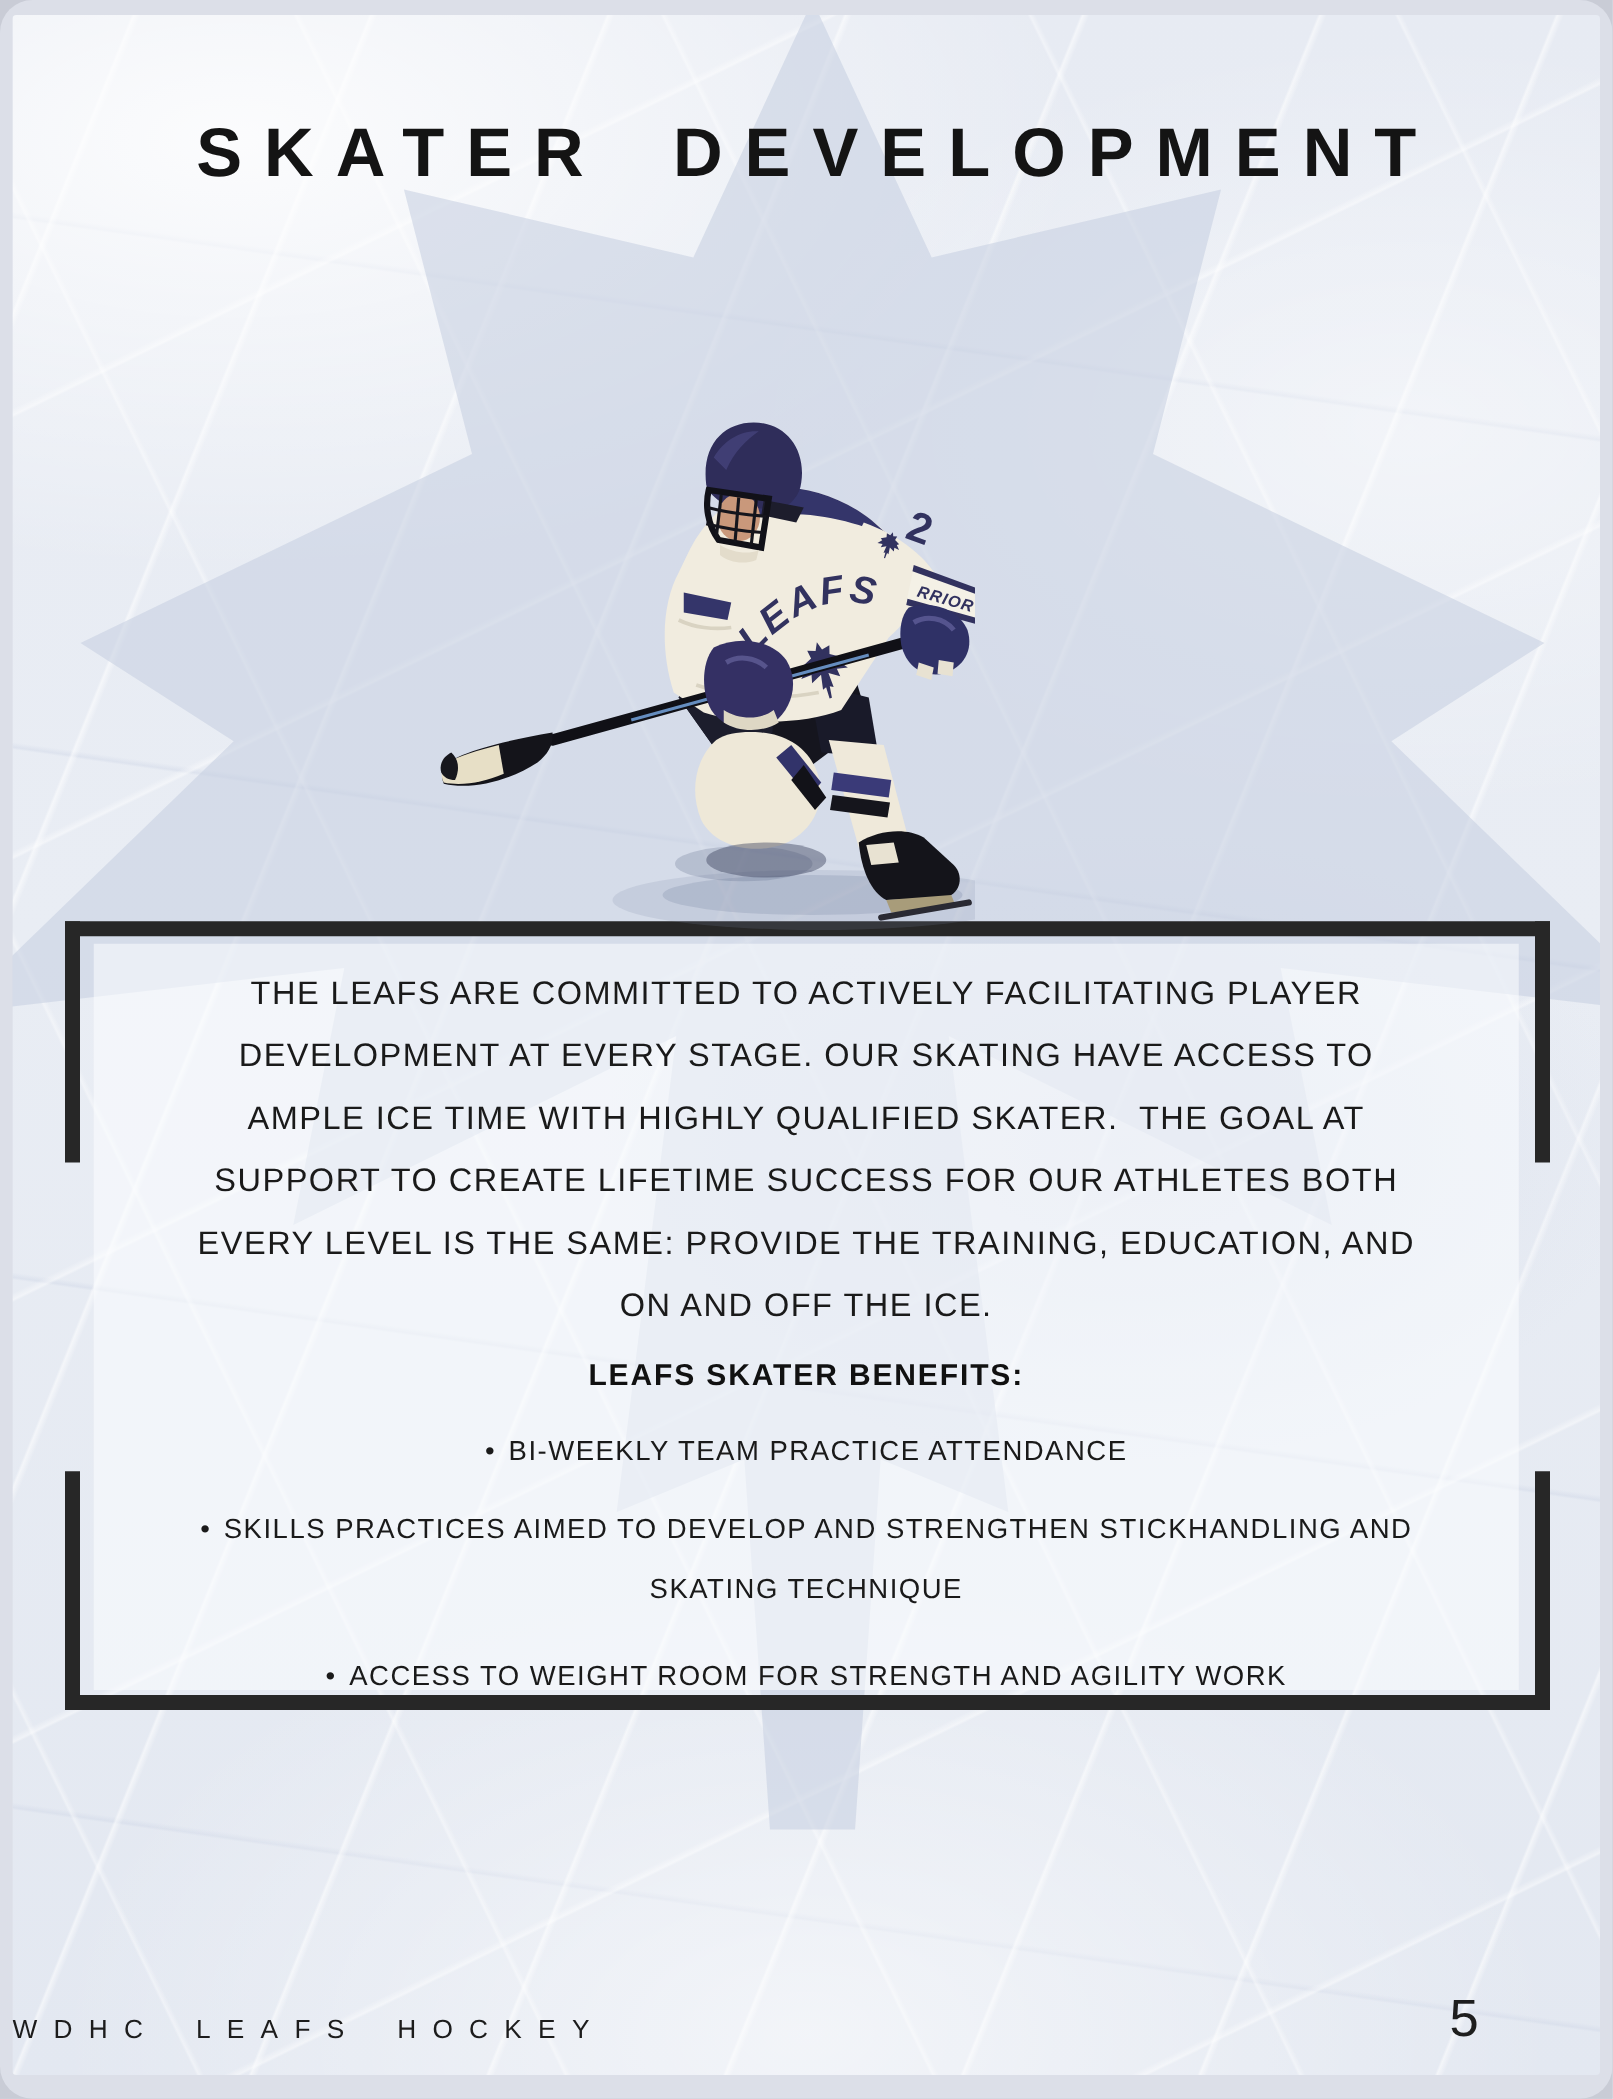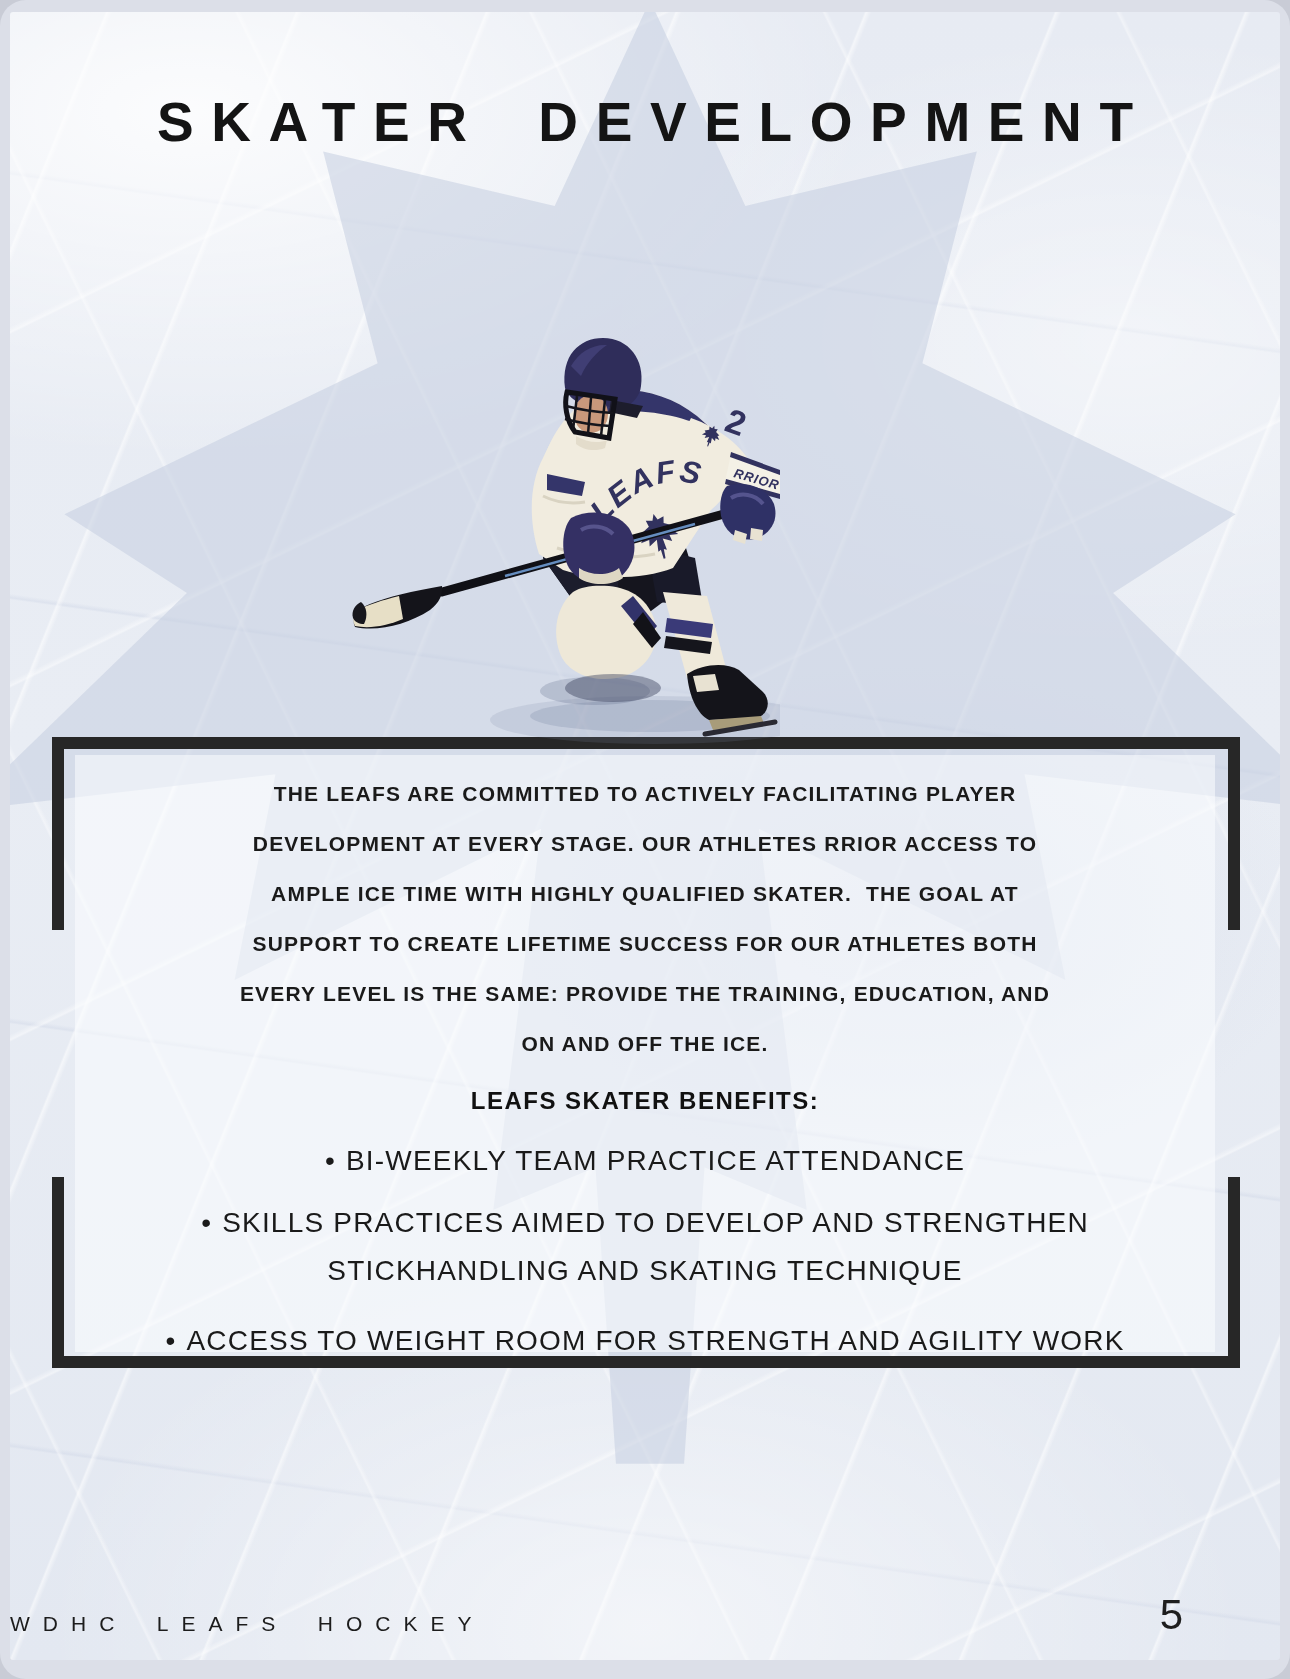--- a/index.html
+++ b/index.html
@@ -37,30 +37,30 @@
   .fs-left-a{left:42px;top:725px;width:12px;height:193px;}
   .fs-left-b{left:42px;top:1165px;width:12px;height:191px;}
   .fs-right-a{left:1218px;top:725px;width:12px;height:193px;}
   .fs-right-b{left:1218px;top:1165px;width:12px;height:191px;}
   .panel{
     position:absolute;left:65px;top:743px;width:1140px;height:597px;z-index:2;
     background:rgba(252,253,255,.55);
     padding-top:14px;text-align:center;color:#1a1a1a;
   }
   .pline{
-    white-space:pre;font-size:21px;line-height:50px;letter-spacing:1.2px;
-    font-weight:700;color:#1a1a1a;
+    white-space:pre;font-size:26px;line-height:50px;letter-spacing:1.2px;
+    font-weight:400;color:#1a1a1a;
   }
   .benefits-heading{
     margin-top:14px;font-size:24px;line-height:36px;font-weight:700;
     letter-spacing:1.5px;color:#111;
   }
   .bullet{
     max-width:1040px;margin-left:auto;margin-right:auto;
-    font-size:28px;line-height:46px;letter-spacing:1.2px;color:#1a1a1a;
+    font-size:22px;line-height:46px;letter-spacing:1.2px;color:#1a1a1a;
   }
   .b1{margin-top:20px;line-height:44px;}
   .b2{margin-top:24px;line-height:44px;}
   .b3{margin-top:16px;line-height:48px;}
   .bullet .dot{margin-right:10px;}
   .footer{
     position:absolute;left:0;top:1600px;width:100%;z-index:2;
     font-size:21px;font-weight:400;color:#1c1c1c;
     letter-spacing:.62em;word-spacing:.5em;white-space:nowrap;
   }
@@ -188,21 +188,21 @@
     <div class="frame-seg fs-top"></div>
     <div class="frame-seg fs-bottom"></div>
     <div class="frame-seg fs-left-a"></div>
     <div class="frame-seg fs-left-b"></div>
     <div class="frame-seg fs-right-a"></div>
     <div class="frame-seg fs-right-b"></div>
 
     <div class="panel">
       <div>
         <div class="pline">THE LEAFS ARE COMMITTED TO ACTIVELY FACILITATING PLAYER</div>
-        <div class="pline">DEVELOPMENT AT EVERY STAGE. OUR ATHLETES RRIOR ACCESS TO</div>
+        <div class="pline">DEVELOPMENT AT EVERY STAGE. OUR SKATING HAVE ACCESS TO</div>
         <div class="pline">AMPLE ICE TIME WITH HIGHLY QUALIFIED SKATER.  THE GOAL AT</div>
         <div class="pline">SUPPORT TO CREATE LIFETIME SUCCESS FOR OUR ATHLETES BOTH</div>
         <div class="pline">EVERY LEVEL IS THE SAME: PROVIDE THE TRAINING, EDUCATION, AND</div>
         <div class="pline">ON AND OFF THE ICE.</div>
       </div>
 
       <div class="benefits-heading">LEAFS SKATER BENEFITS:</div>
 
       <div class="bullet b1">
         <span class="dot">•</span><span>BI-WEEKLY TEAM PRACTICE ATTENDANCE</span>

